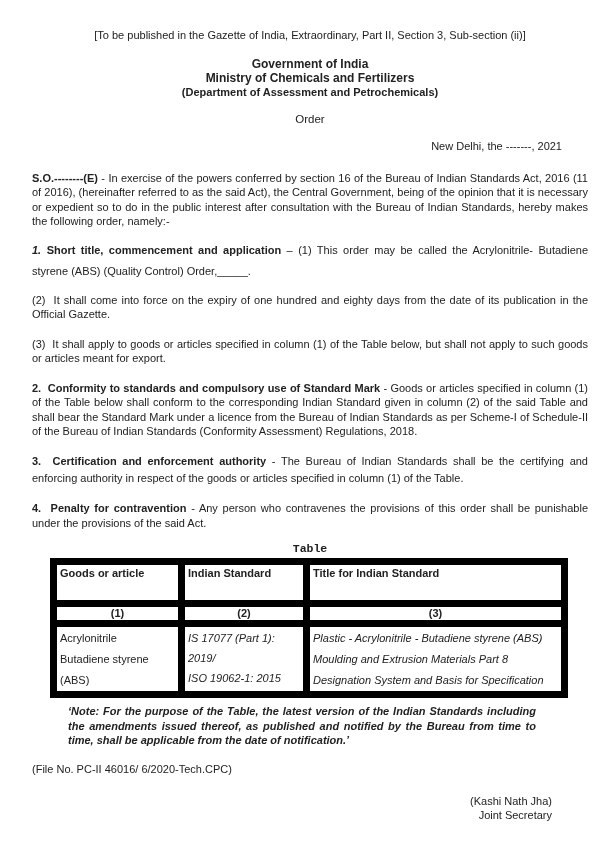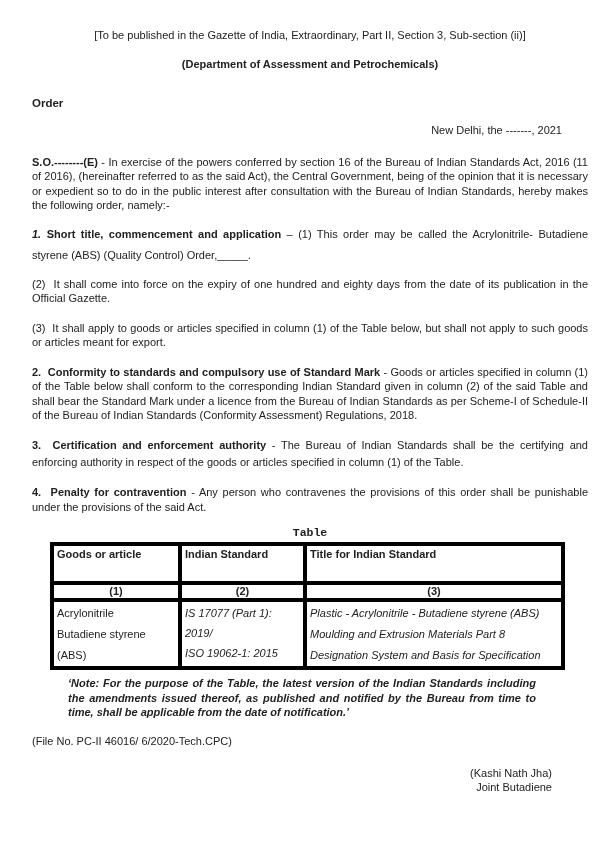--- a/index.html
+++ b/index.html
@@ -20,21 +20,21 @@
     color: #222222;
     overflow: hidden;
   }
 
   .gazette-line { text-align: center; margin: 0; }
 
   .govt-block { margin-top: 14px; text-align: center; font-weight: bold; line-height: 14px; }
   .govt-line-1, .govt-line-2 { font-size: 12px; }
   .govt-line-3 { font-size: 11px; }
 
-  .order-heading { margin-top: 25px; font-weight: bold; font-size: 11.5px; }
+  .order-heading { margin-top: 13px; text-align: center; font-weight: normal; font-size: 11.5px; }
 
   .place-date { margin-top: 13px; text-align: right; padding-right: 26px; }
 
   .so-para { margin-top: 17px; text-align: justify; }
   .so-lead { font-weight: bold; }
 
   .para-1 { margin-top: 2px; text-align: justify; line-height: 21px; }
   .para-1-num { font-weight: bold; font-style: italic; }
   .para-1-lead { font-weight: bold; }
 
@@ -49,21 +49,21 @@
   .table-caption { margin-top: 0; text-align: center; font-weight: bold; font-size: 11.5px; font-family: Liberation Mono, monospace; }
 
   table.main-table {
     margin-top: 2px;
     margin-left: 18px;
     border-collapse: collapse;
     table-layout: fixed;
     width: 511px;
   }
   table.main-table td, table.main-table th {
-    border: 4px solid #000000;
+    border: 7px solid #000000;
     vertical-align: top;
     padding: 1px 3px 0 3px;
     font-size: 11px;
     text-align: left;
     font-weight: normal;
     overflow: hidden;
   }
   .col-goods  { width: 128px; }
   .col-std    { width: 125px; }
   .col-title  { width: 258px; }
@@ -88,20 +88,22 @@
   .signature-block { margin-top: 18px; text-align: right; padding-right: 36px; line-height: 14px; }
 </style>
 </head>
 <body>
 
 <div class="page">
 
   <p class="gazette-line">[To be published in the Gazette of India, Extraordinary, Part II, Section 3, Sub-section (ii)]</p>
 
   <div class="govt-block">
+    <div class="govt-line-1">Government of India</div>
+    <div class="govt-line-2">Ministry of Chemicals and Fertilizers</div>
     <div class="govt-line-3">(Department of Assessment and Petrochemicals)</div>
   </div>
 
   <div class="order-heading">Order</div>
 
   <div class="place-date">New Delhi, the -------, 2021</div>
 
   <p class="so-para"><span class="so-lead">S.O.--------(E)</span><span> - In exercise of the powers conferred by section 16 of the Bureau of Indian Standards Act, 2016 (11 of 2016), (hereinafter referred to as the said Act), the Central Government, being of the opinion that it is necessary or expedient so to do in the public interest after consultation with the Bureau of Indian Standards, hereby makes the following order, namely:-</span></p>
 
   <p class="para-1"><span class="para-1-num">1.</span><span class="para-1-lead"> Short title, commencement and application</span><span> – (1) This order may be called the Acrylonitrile- Butadiene styrene (ABS) (Quality Control) Order,_____.</span></p>
@@ -147,16 +149,16 @@
       </tr>
     </tbody>
   </table>
 
   <p class="note-para">‘Note: For the purpose of the Table, the latest version of the Indian Standards including the amendments issued thereof, as published and notified by the Bureau from time to time, shall be applicable from the date of notification.’</p>
 
   <div class="file-no">(File No. PC-II 46016/ 6/2020-Tech.CPC)</div>
 
   <div class="signature-block">
     <div>(Kashi Nath Jha)</div>
-    <div>Joint Butadiene</div>
+    <div>Joint Secretary</div>
   </div>
 
 </div>
 
 </body></html>

